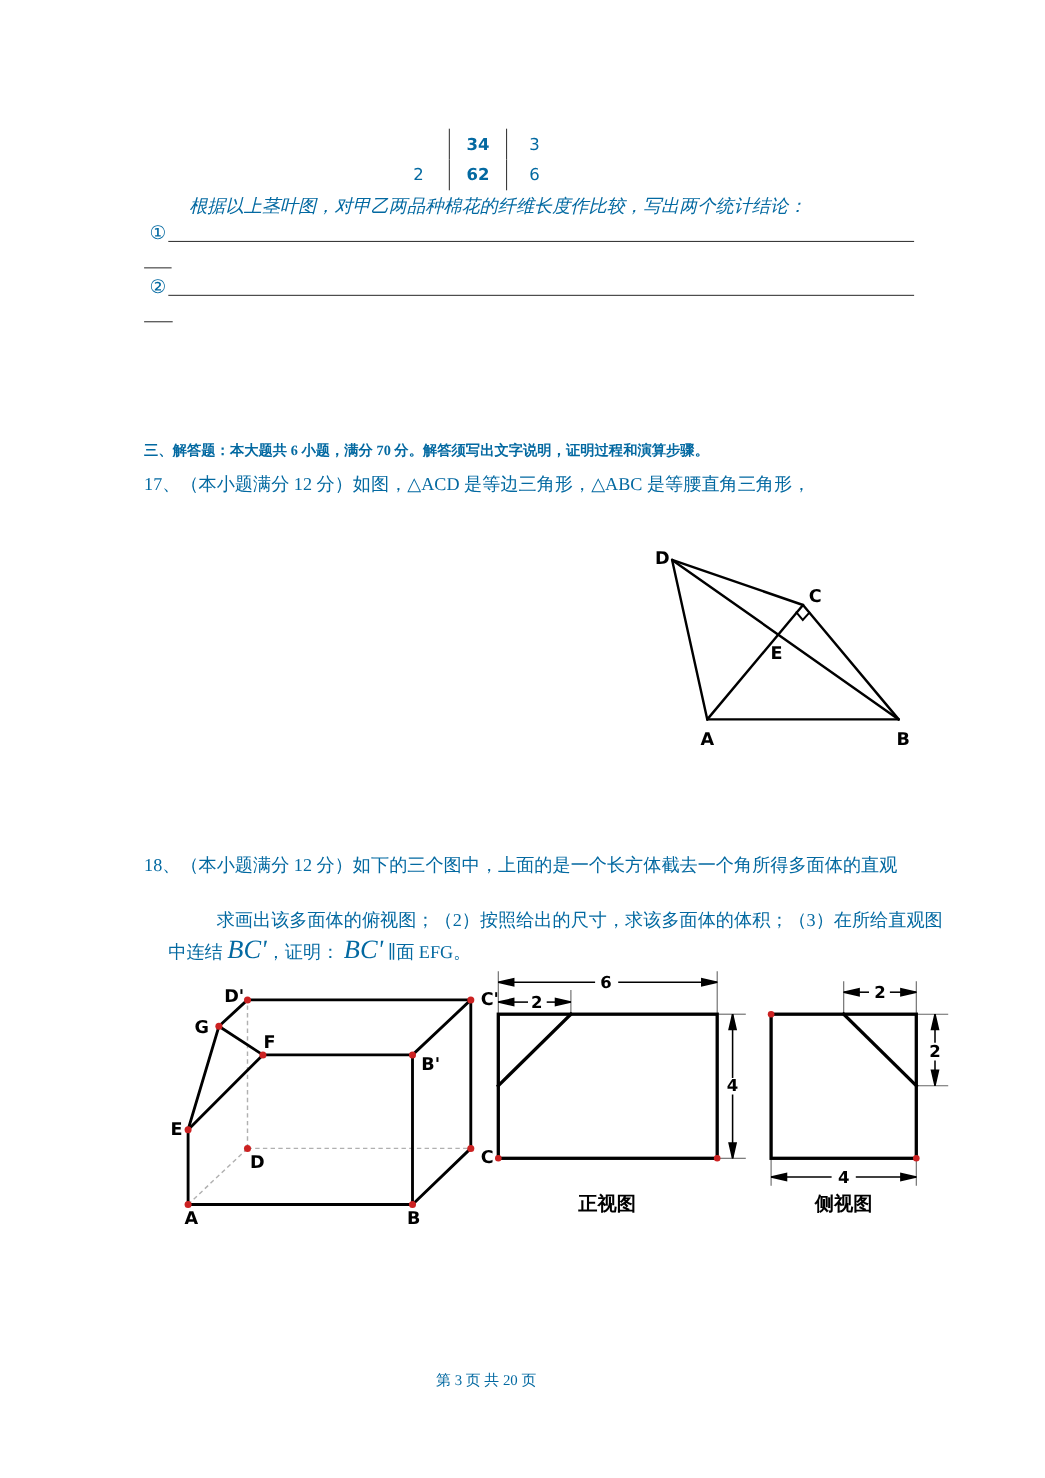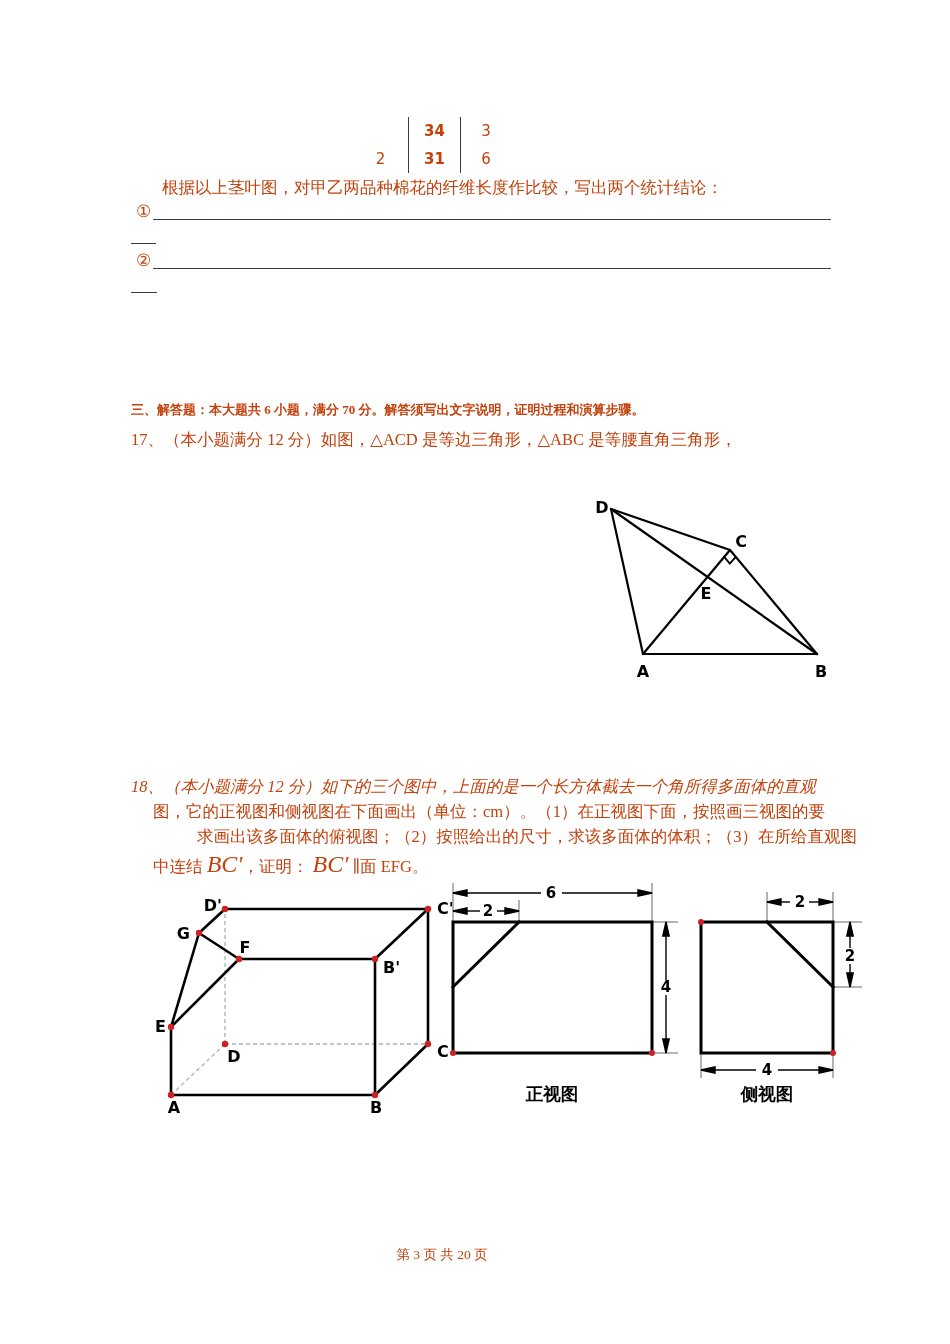--- a/index.html
+++ b/index.html
@@ -1,18 +1,18 @@
 <!DOCTYPE html>
 <html><head>
 <meta charset="utf-8">
 <style>
   html,body{margin:0;padding:0;background:#e8e8e8;}
   .page{
     position:relative;width:950px;height:1344px;margin:0 auto;background:#ffffff;
-    font-family:"Liberation Serif","DejaVu Serif",serif;color:#c2410c;overflow:hidden;
+    font-family:"Liberation Serif","DejaVu Serif",serif;color:#0369a1;overflow:hidden;
   }
   .abs{position:absolute;}
   .txt{font-size:16.5px;white-space:nowrap;}
   .bold{font-weight:bold;}
   
   .stemleaf{
     display:grid;grid-template-columns:55px 53px 50px;grid-auto-rows:28px;
     font-family:"DejaVu Sans","Liberation Sans",sans-serif;font-size:15px;
   }
   .stemleaf .cell{display:flex;align-items:center;justify-content:center;}
@@ -32,25 +32,25 @@
 </head>
 <body>
 
 <div class="page">
 
   <div class="abs stemleaf" style="left:353px;top:117px;">
     <div class="cell"></div>
     <div class="cell stemcell">34</div>
     <div class="cell">3</div>
     <div class="cell">2</div>
-    <div class="cell stemcell">31</div>
+    <div class="cell stemcell">62</div>
     <div class="cell">6</div>
   </div>
 
-  <div class="abs txt" style="left:162px;top:177px;">根据以上茎叶图，对甲乙两品种棉花的纤维长度作比较，写出两个统计结论：</div>
+  <div class="abs txt" style="left:172px;top:177px;font-style:italic;">根据以上茎叶图，对甲乙两品种棉花的纤维长度作比较，写出两个统计结论：</div>
 
   <div class="abs blankrow" style="left:136px;top:202px;width:695px;">
     <span class="marker">①</span>
     <span class="blankline"></span>
   </div>
   <div class="abs shortline" style="left:131px;top:237px;width:25px;"></div>
 
   <div class="abs blankrow" style="left:136px;top:251px;width:695px;">
     <span class="marker">②</span>
     <span class="blankline"></span>
@@ -73,22 +73,21 @@
     </g>
     <g fill="#000">
       <text x="47" y="25" text-anchor="middle">D</text>
       <text x="186" y="59" text-anchor="middle">C</text>
       <text x="151" y="111" text-anchor="middle">E</text>
       <text x="88" y="189" text-anchor="middle">A</text>
       <text x="266" y="189" text-anchor="middle">B</text>
     </g>
   </svg>
 
-  <div class="abs txt" style="left:131px;top:776px;font-style:italic;">18、（本小题满分 12 分）如下的三个图中，上面的是一个长方体截去一个角所得多面体的直观</div>
-  <div class="abs txt" style="left:153px;top:801px;">图，它的正视图和侧视图在下面画出（单位：cm）。（1）在正视图下面，按照画三视图的要</div>
+  <div class="abs txt" style="left:131px;top:776px;">18、（本小题满分 12 分）如下的三个图中，上面的是一个长方体截去一个角所得多面体的直观</div>
   <div class="abs txt" style="left:153px;top:826px;margin-left:44px;">求画出该多面体的俯视图；（2）按照给出的尺寸，求该多面体的体积；（3）在所给直观图</div>
   <div class="abs txt" style="left:153px;top:851px;">
     <span>中连结 </span><span class="mathit">BC'</span><span>，证明： </span><span class="mathit">BC'</span><span> ∥面 EFG。</span>
   </div>
 
   <svg class="abs" style="left:150px;top:880px;" width="310" height="245" viewBox="0 0 310 245">
     <g stroke="#b0b0b0" stroke-width="1.3" stroke-dasharray="4 3" fill="none">
       <line x1="21" y1="215" x2="75" y2="164"></line>
       <line x1="75" y1="164" x2="278" y2="164"></line>
       <line x1="75" y1="164" x2="75" y2="29"></line>

